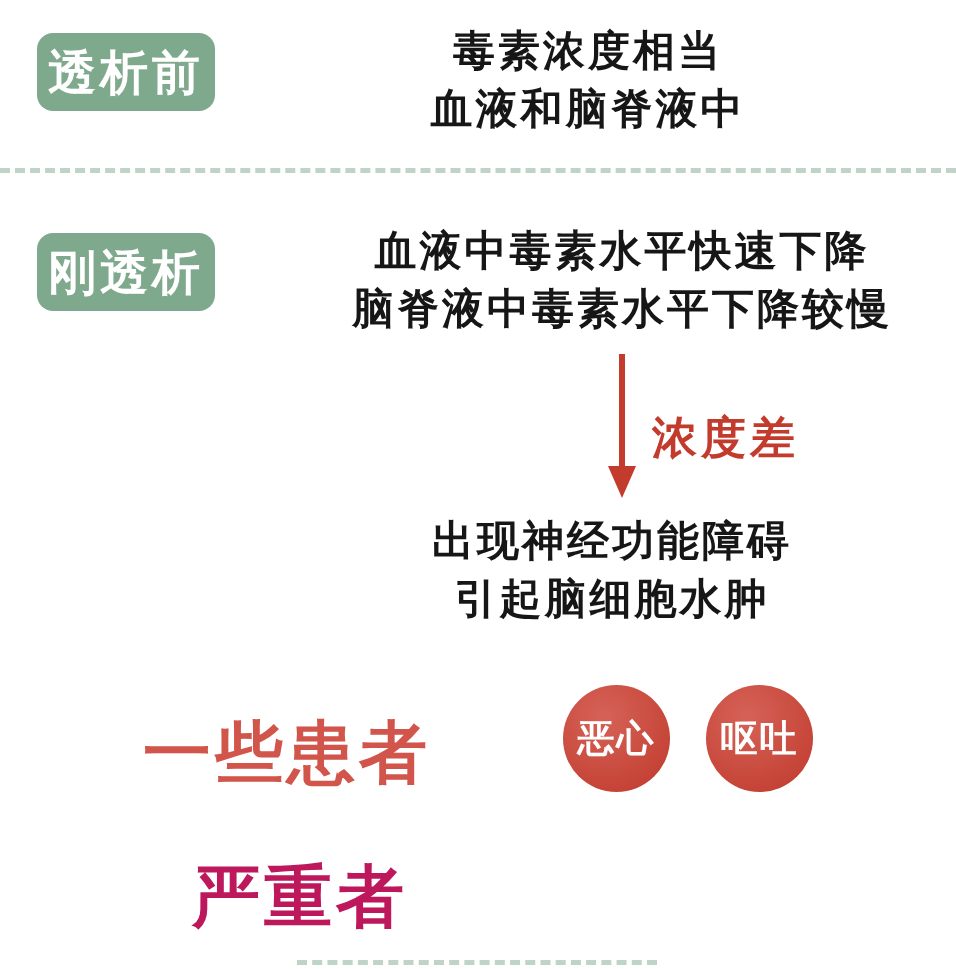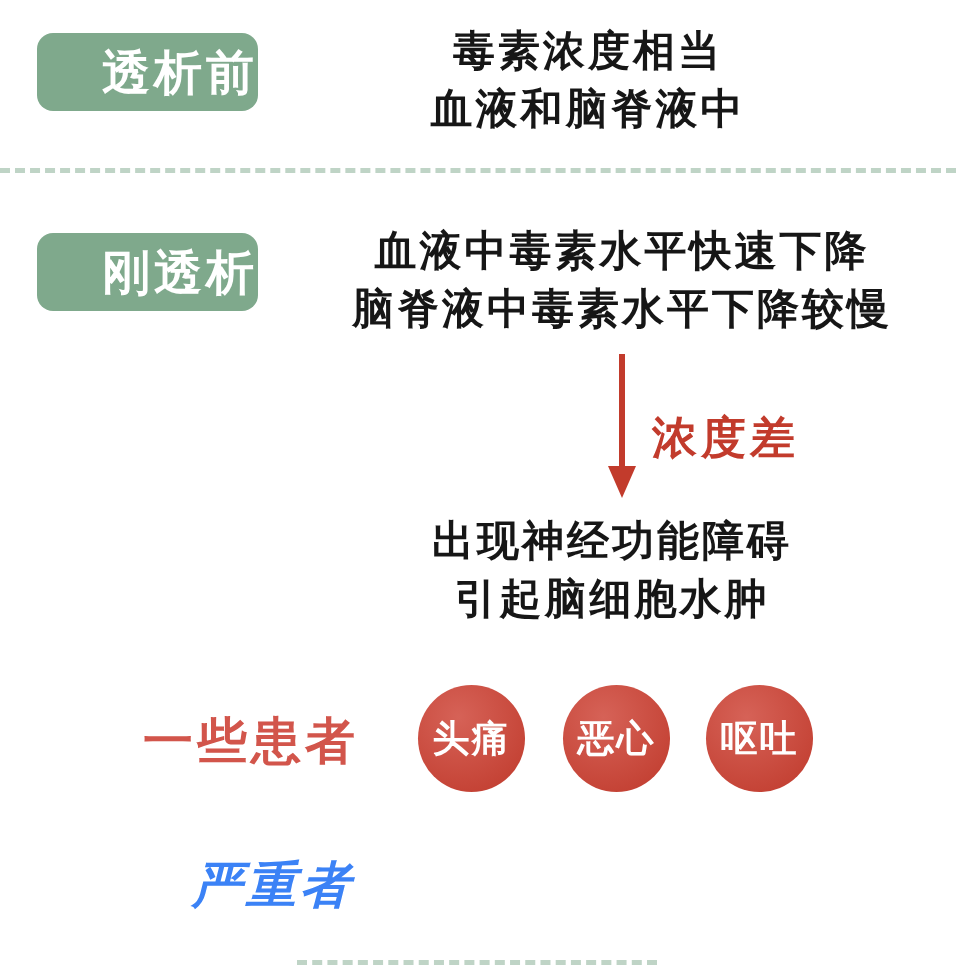--- a/index.html
+++ b/index.html
@@ -13,29 +13,29 @@
     width: 956px;
     height: 969px;
     margin: 0 auto;
     background: #ffffff;
     overflow: hidden;
   }
   
   .badge {
     position: absolute;
     left: 37px;
-    width: 221px;
+    width: 178px;
     height: 78px;
     background: #7fa98c;
     border-radius: 16px;
     color: #ffffff;
     font-size: 48px;
     font-weight: bold;
     letter-spacing: 4px;
-    text-align: right;
+    text-align: center;
     line-height: 78px;
   }
   .badge-1 { top: 33px; }
   .badge-2 { top: 233px; }
 
   
   .textblock {
     position: absolute;
     color: #161616;
     font-weight: bold;
@@ -75,27 +75,27 @@
     color: #c23b2c;
     font-size: 45px;
     font-weight: bold;
     letter-spacing: 4px;
     white-space: nowrap;
   }
 
   
   .row-label {
     position: absolute;
-    font-size: 50px;
+    font-size: 68px;
     font-weight: bold;
     letter-spacing: 4px;
     white-space: nowrap;
   }
   .row-label.light { color: #d2554b; top: 708px; left: 143px; }
-  .row-label.dark  { color: #3b82f6; top: 852px; left: 192px; font-style: italic; }
+  .row-label.dark  { color: #be185d; top: 852px; left: 192px; }
 
   .circle {
     position: absolute;
     width: 107px;
     height: 107px;
     border-radius: 50%;
     color: #ffffff;
     font-size: 37px;
     font-weight: bold;
     letter-spacing: 2px;
@@ -147,21 +147,20 @@
 
   <div class="arrow-label">浓度差</div>
 
   <div class="textblock tb-3">
     <div class="line">出现神经功能障碍</div>
     <div class="line">引起脑细胞水肿</div>
   </div>
 
   <div class="row-label light">一些患者</div>
 
-  <div class="circle red c1">头痛</div>
   <div class="circle red c2">恶心</div>
   <div class="circle red c3">呕吐</div>
 
   <div class="row-label dark">严重者</div>
 
 
   <div class="divider divider-bottom"></div>
 
 </div>
 

